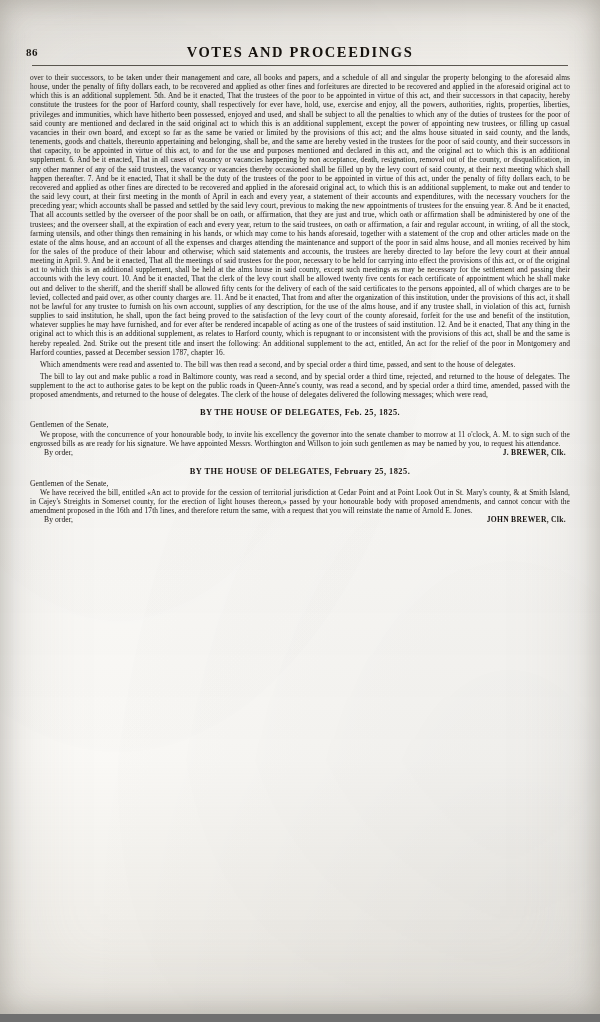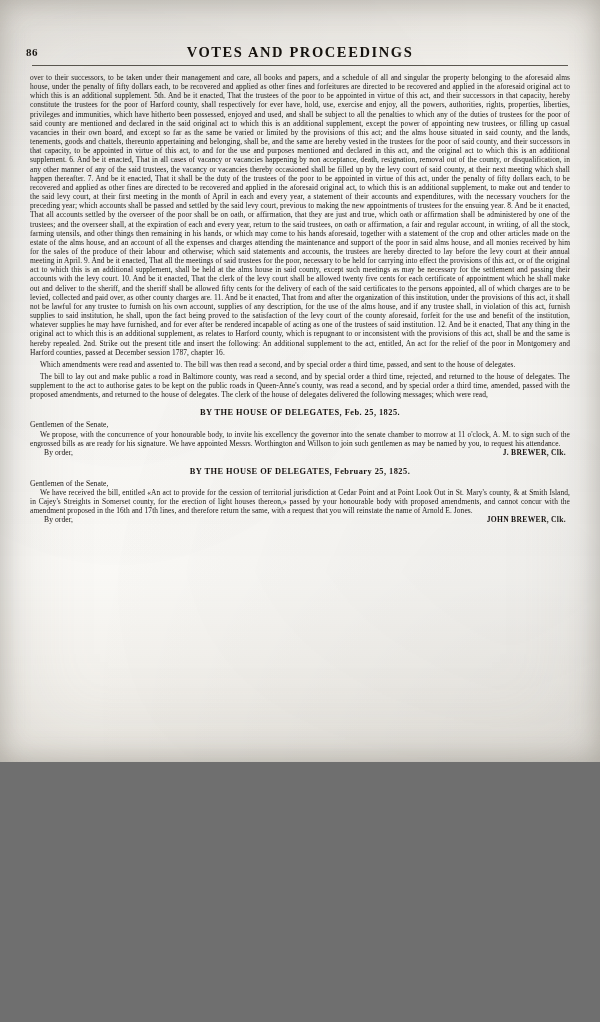--- a/index.html
+++ b/index.html
@@ -9,21 +9,21 @@
   }
   body {
     width: 600px;
     height: 1022px;
     overflow: hidden;
     font-family: "Liberation Serif", serif;
   }
   .page {
     position: relative;
     width: 600px;
-    height: 762px;
+    height: 1014px;
     background: #ffffff;
     box-sizing: border-box;
   }
   
   .page::before {
     content: "";
     position: absolute;
     inset: 0;
     background:
       radial-gradient(ellipse at 20% 12%, rgba(0,0,0,0.045), rgba(0,0,0,0) 55%),

